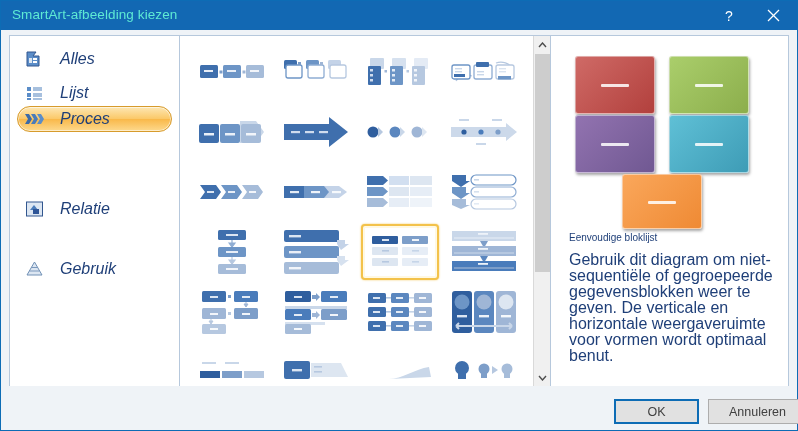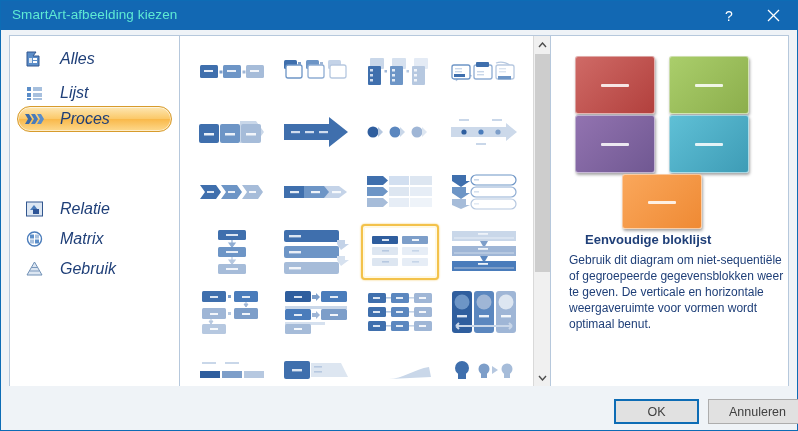--- a/index.html
+++ b/index.html
@@ -54,22 +54,22 @@
   .sb-up{top:0;} .sb-down{bottom:0;}
   .sb-thumb{position:absolute;left:1px;width:15px;top:18px;height:218px;background:#cdcdcd;}
 
   
   .preview{position:absolute;left:541px;top:0;right:0;height:100%;background:#fff;}
   .prev-art{position:absolute;left:0;top:10px;width:237px;height:180px;}
   .blk{position:absolute;border-radius:3px;box-shadow:1px 2px 3px rgba(0,0,0,.35);
        border:1px solid rgba(255,255,255,.5);}
   .blk .dash{position:absolute;left:50%;top:50%;width:28px;height:3px;margin-left:-14px;margin-top:-1px;
              background:rgba(255,255,255,.85);border-radius:1px;}
-  .prev-title{position:absolute;left:18px;top:196px;width:210px;font-size:13px;font-weight:bold;color:#1f3f78;margin-left:16px;}
-  .prev-desc{position:absolute;left:18px;top:216px;width:215px;font-size:12px;color:#1f3f78;line-height:16px;}
+  .prev-title{position:absolute;left:18px;top:196px;width:210px;font-size:10px;font-weight:normal;color:#1f3f78;}
+  .prev-desc{position:absolute;left:18px;top:216px;width:215px;font-size:16px;color:#1f3f78;line-height:16px;}
 
   
   .footer{position:absolute;left:0;right:0;bottom:0;height:44px;background:#eff3f7;}
   .btn{position:absolute;top:398px;height:25px;box-sizing:border-box;
        background:#e1e1e1;border:1px solid #adadad;font-size:12.5px;color:#404040;
        display:flex;align-items:center;justify-content:center;cursor:default;}
   .btn-ok{left:613px;width:85px;border:2px solid #0d6cb5;background:#e1e1e1;}
   .btn-cancel{left:707px;width:99px;}
 
   .clear{clear:both;}
@@ -139,32 +139,20 @@
         <span class="ic">
           <svg width="19" height="18" viewBox="0 0 19 18">
             <rect x="1.5" y="2" width="16" height="14" fill="#dce6f2" stroke="#32578f" stroke-width="1"></rect>
             <path d="M5 10 L9 5 L13 10 Z" fill="#4a7cbb"></path>
             <path d="M8 9 L14 9 L14 14 L8 14 Z" fill="#2f5597"></path>
           </svg>
         </span>
         <span class="lbl">Relatie</span>
       </div>
 
-      <div class="cat" style="top:190px">
-        <span class="ic">
-          <svg width="19" height="18" viewBox="0 0 19 18">
-            <circle cx="9.5" cy="9" r="7" fill="none" stroke="#4a7cbb" stroke-width="1.4"></circle>
-            <rect x="5" y="4.5" width="4" height="4" fill="#5b8dc8"></rect>
-              <rect x="10" y="4.5" width="4" height="4" fill="#a7c0de"></rect>
-            <rect x="5" y="9.5" width="4" height="4" fill="#a7c0de"></rect>
-              <rect x="10" y="9.5" width="4" height="4" fill="#5b8dc8"></rect>
-          </svg>
-        </span>
-        <span class="lbl">Matrix</span>
-      </div>
 
       <div class="cat" style="top:220px">
         <span class="ic">
           <svg width="19" height="18" viewBox="0 0 19 18">
             <path d="M9.5 2 L17 15 L2 15 Z" fill="#dce6f2" stroke="#7090b5" stroke-width="1"></path>
             <path d="M4.5 11 L14.5 11 M6.5 7.5 L12.5 7.5" stroke="#7090b5" stroke-width=".9"></path>
           </svg>
         </span>
         <span class="lbl">Gebruik</span>
       </div>

